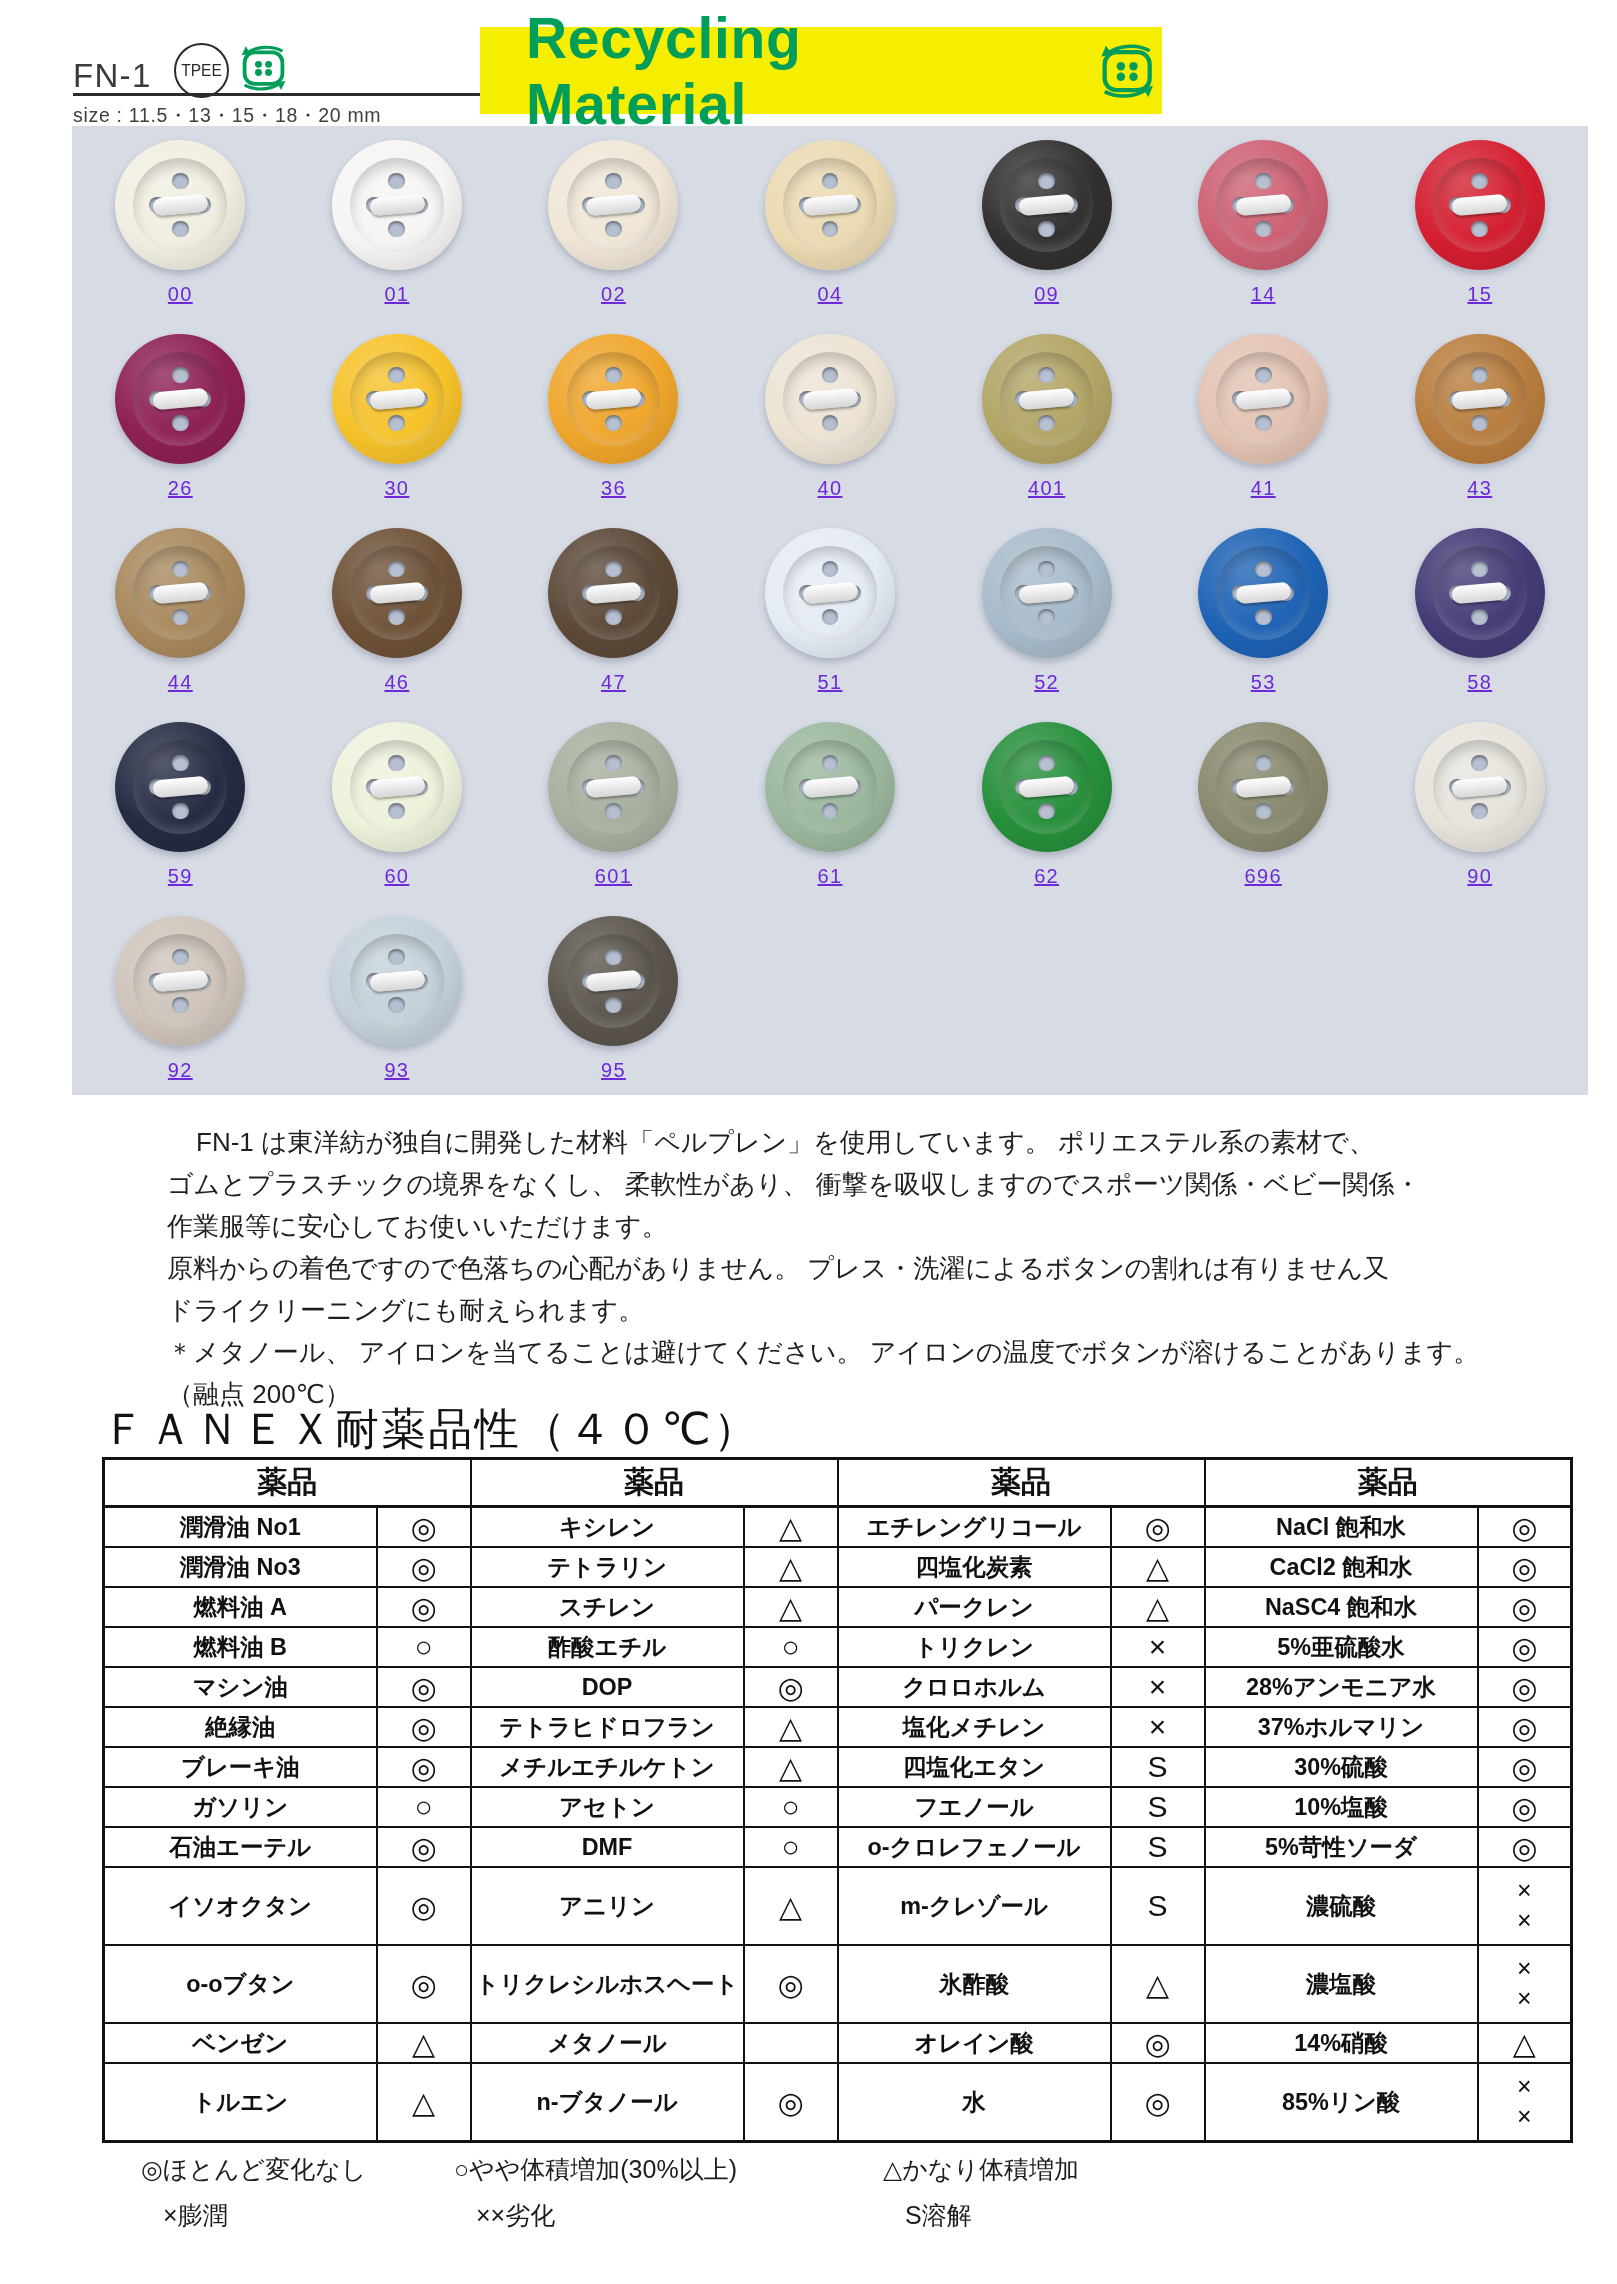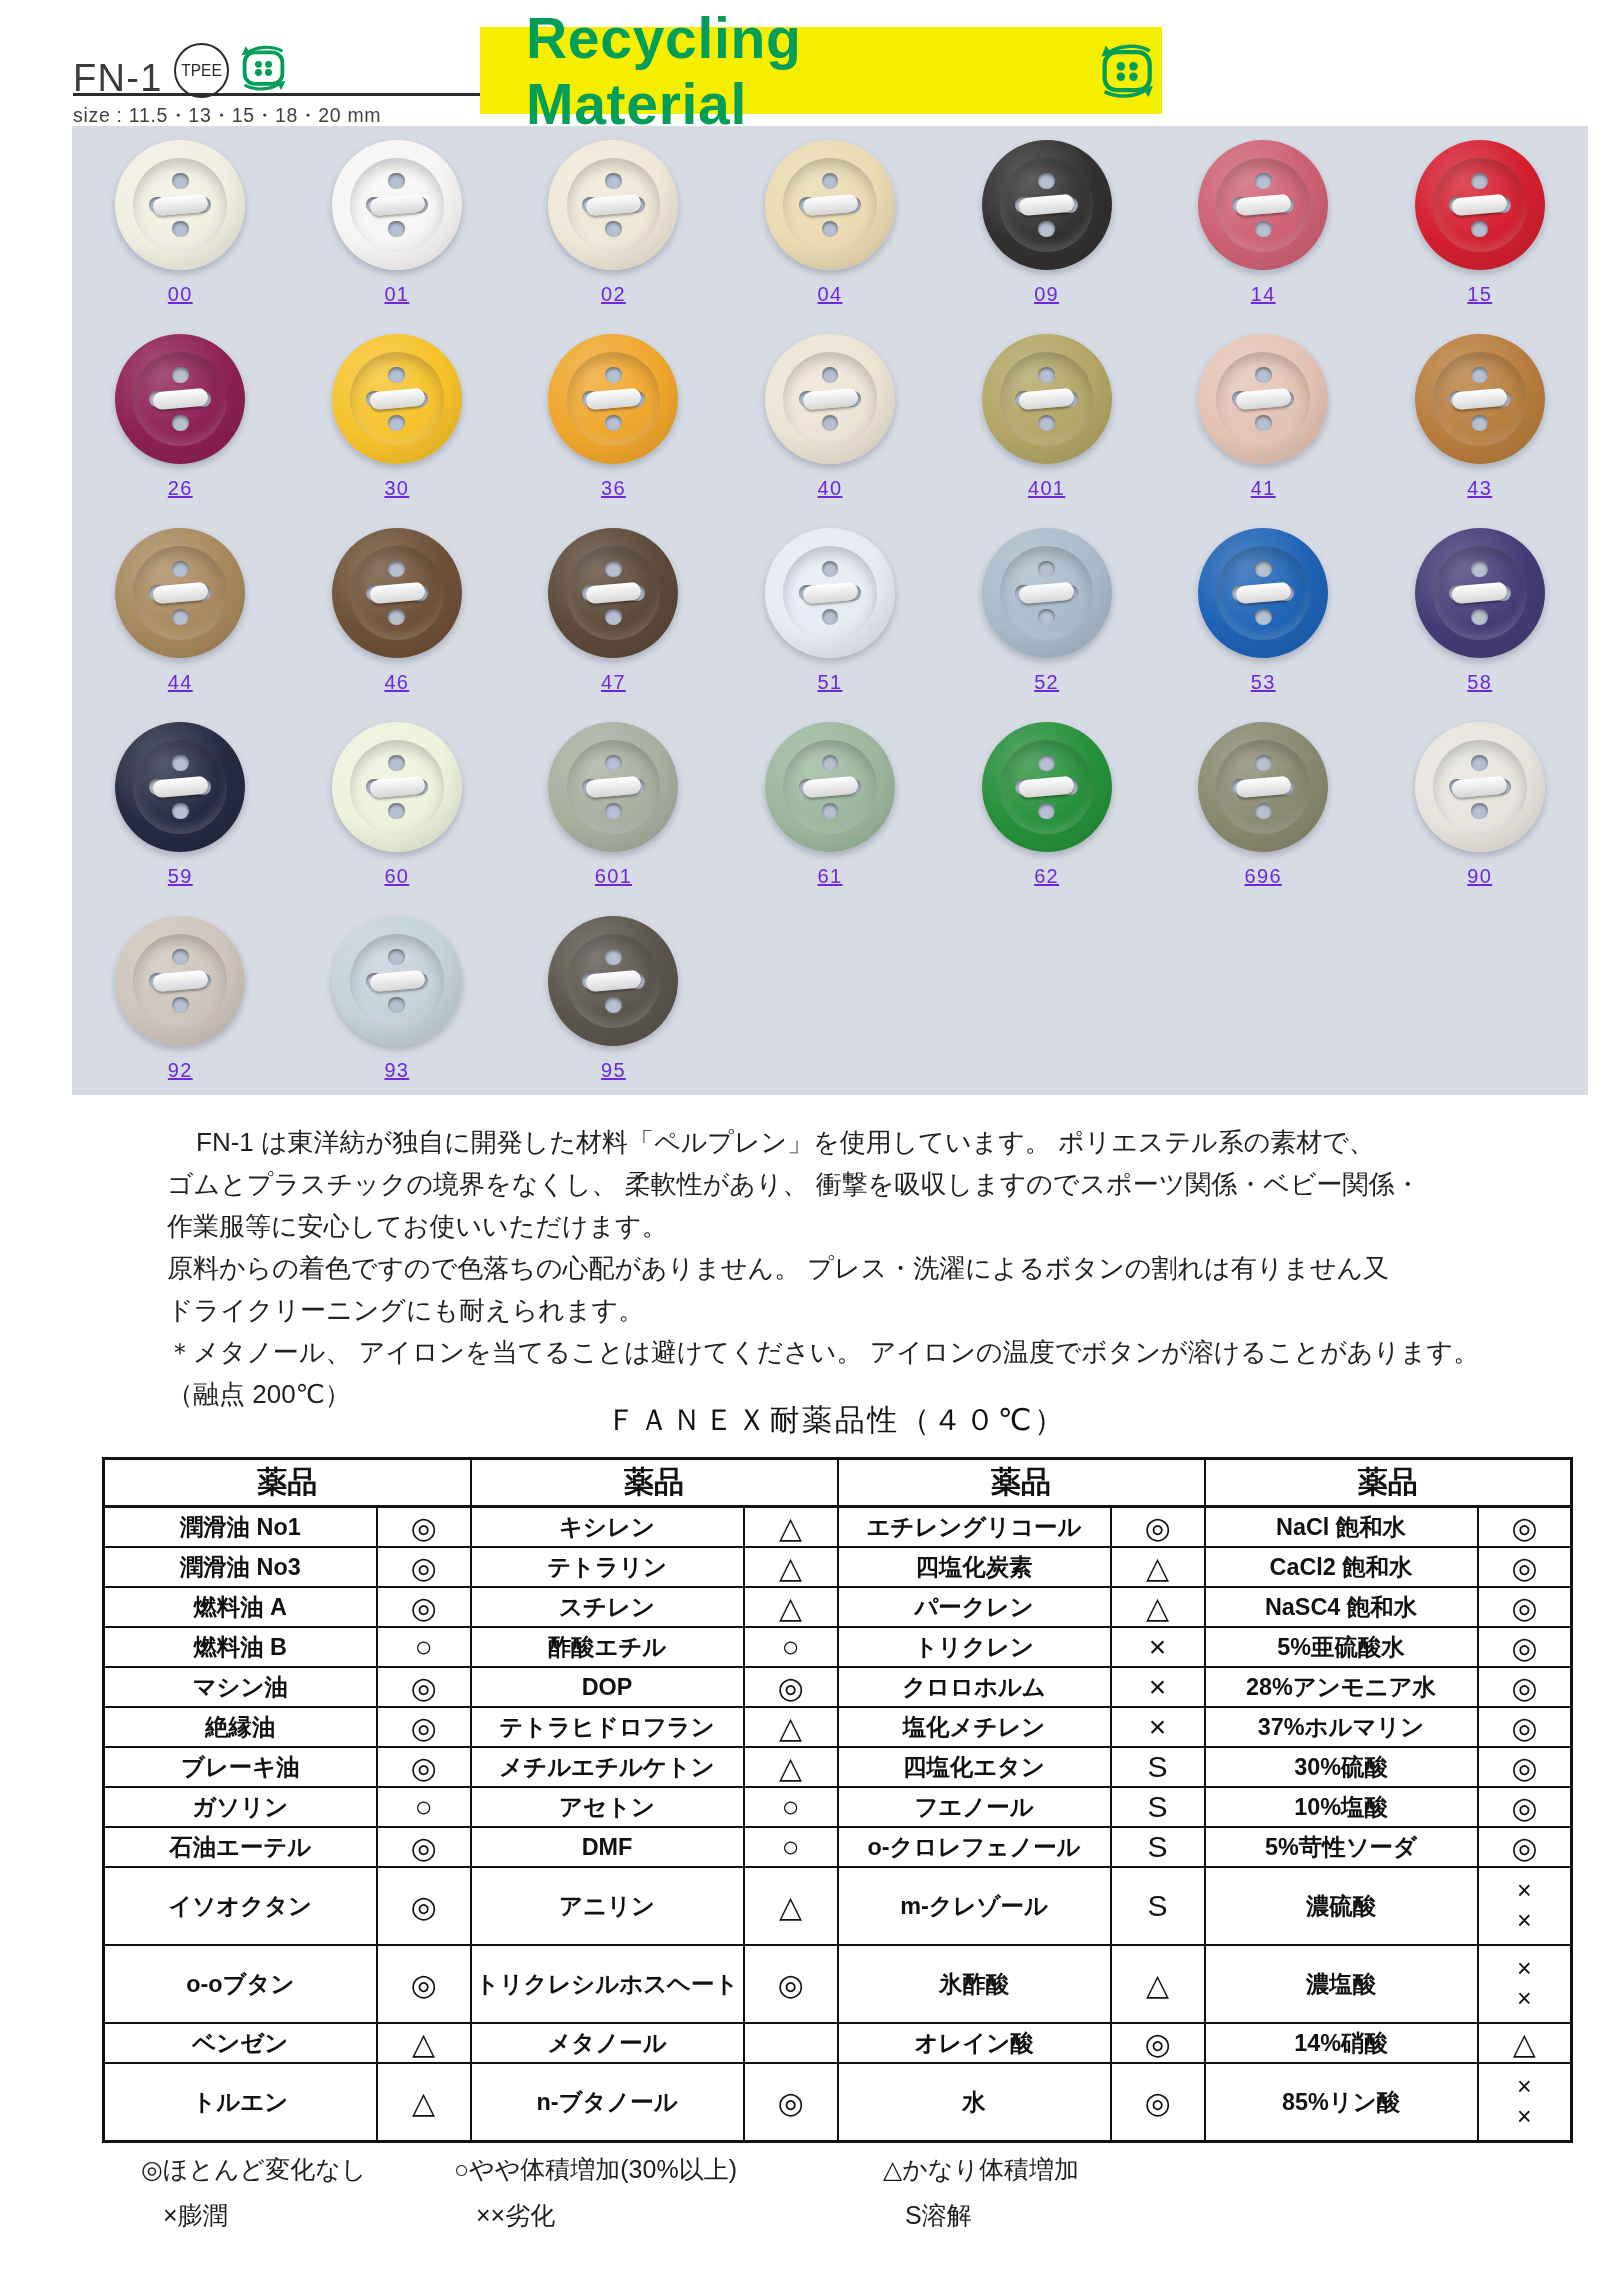--- a/index.html
+++ b/index.html
@@ -1,20 +1,20 @@
 <!DOCTYPE html>
 <html style="font-size:10.4px"><head>
 <meta charset="utf-8">
 <style>
   html,body{margin:0;padding:0;background:#ffffff;}
   .page{position:relative;width:1617px;height:2284px;background:#ffffff;overflow:hidden;
         font-family:"Liberation Sans","DejaVu Sans",sans-serif;color:#222;}
 
   
-  .product-code{position:absolute;left:73px;top:57px;font-size:38px;color:#3a3a3a;letter-spacing:1.3px;}
+  .product-code{position:absolute;left:73px;top:57px;font-size:33px;color:#3a3a3a;letter-spacing:1.3px;}
   .tpee-badge{position:absolute;left:174px;top:43px;width:51px;height:51px;border:2px solid #2b2b2b;
               border-radius:50%;display:flex;align-items:center;justify-content:center;
               font-size:15.6px;color:#2b2b2b;letter-spacing:0px;}
   .hdr-recycle{position:absolute;left:232px;top:36px;width:63px;height:63px;}
   .hdr-underline{position:absolute;left:73px;top:93px;width:471px;height:2.6px;background:#2b2b2b;}
   .size-label{position:absolute;left:73px;top:102px;font-size:19.5px;color:#3f3f3f;letter-spacing:0.7px;}
 
   .banner{position:absolute;left:480px;top:27px;width:682px;height:87px;display:flex;
           align-items:center;justify-content:flex-start;padding-left:46px;box-sizing:border-box;}
   .banner-text{font-size:57px;font-weight:bold;word-spacing:30px;letter-spacing:0.7px;}
@@ -37,22 +37,22 @@
   .thread{position:absolute;left:29%;top:43%;width:42%;height:14%;border-radius:650px;
           background:linear-gradient(#ffffff,#d6d6d6);box-shadow:0 2px 2.6px rgba(0,0,0,.35);
           transform:rotate(-5deg);}
   .btn-code{margin-top:13px;font-size:20px;color:#6d28d9;letter-spacing:1.3px;text-decoration:underline;}
 
   
   .desc{position:absolute;left:167px;top:1121px;width:1335px;font-size:26px;line-height:42px;color:#1f1f1f;}
   .desc-line.indent{padding-left:29px;}
 
   
-  .tbl-title{position:absolute;left:102px;top:1400px;width:1469px;text-align:center;
-             font-size:30px;color:#111;letter-spacing:2.6px;}
+  .tbl-title{position:absolute;left:102px;top:1400px;width:1469px;text-align:left;
+             font-size:44px;color:#111;letter-spacing:2.6px;}
   .tbl-wrap{position:absolute;left:102px;top:1457px;}
   table.chem{border-collapse:collapse;table-layout:fixed;width:1469px;border:3.3px solid #111;}
   table.chem th{border:2px solid #111;border-bottom:3.3px solid #111;height:43px;
                 font-size:30px;font-weight:bold;color:#111;}
   table.chem td{border:2px solid #111;text-align:center;color:#111;overflow:hidden;}
   td.name{font-size:23.4px;width:273px;height:36px;}
   td.sym{font-size:30px;width:94px;}
   td.name{border-right-width:1.3px;font-weight:bold;}
   td.sym{border-left-width:1.3px;}
   tr.tall td{height:74px;}

